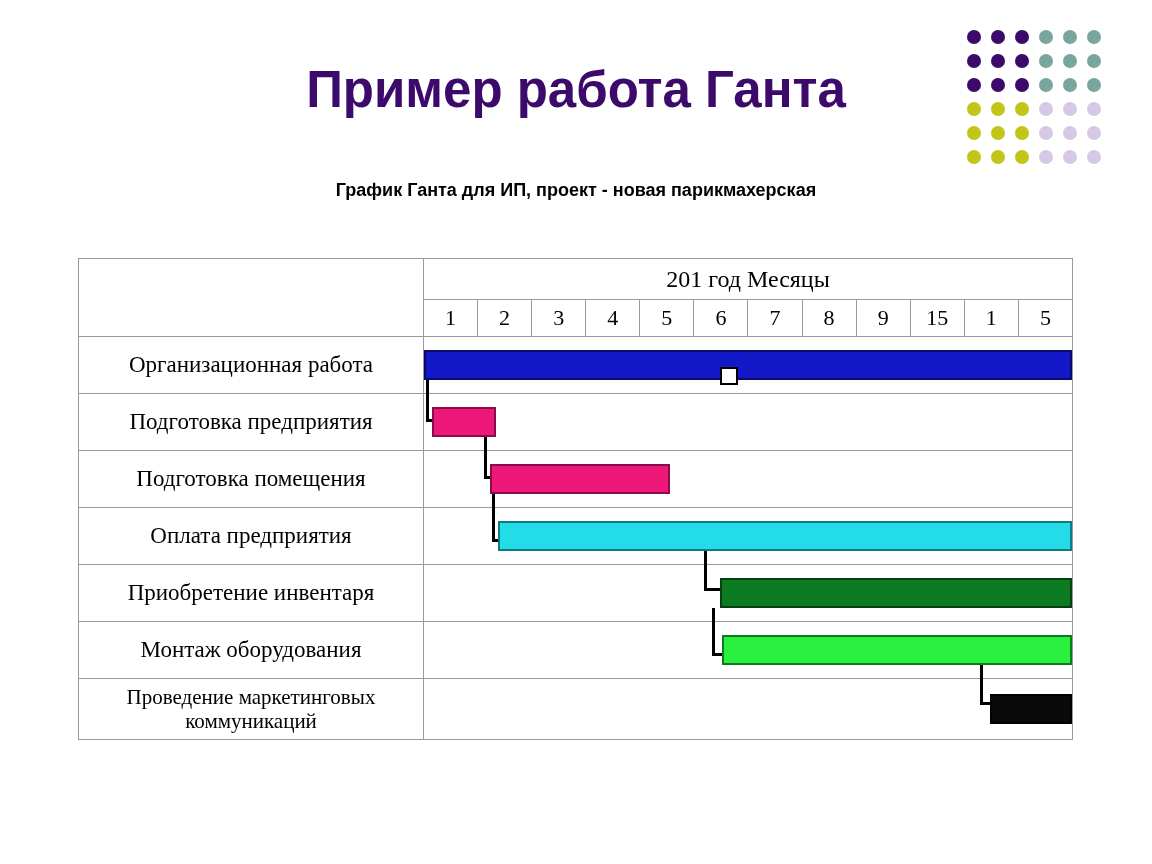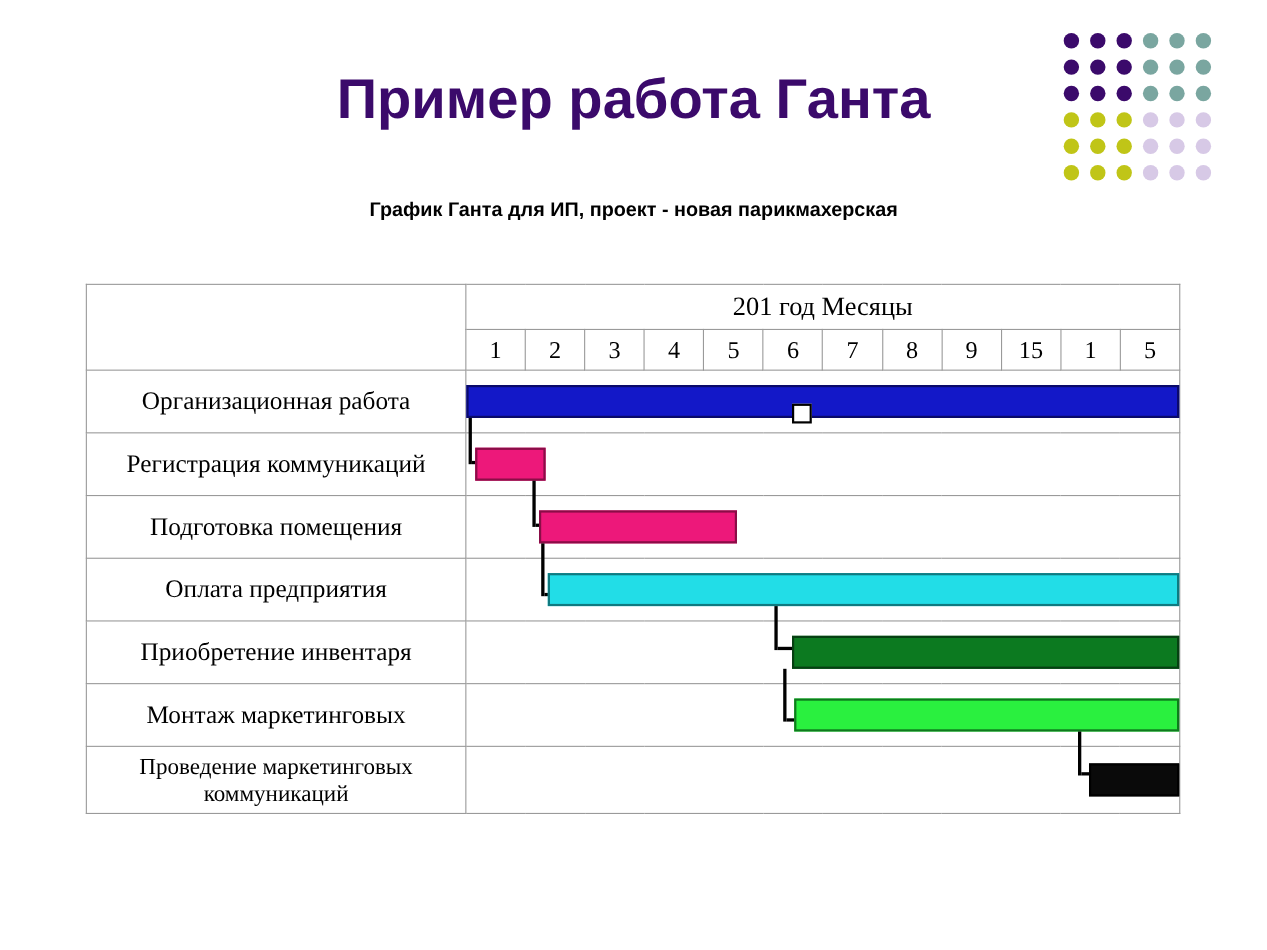--- a/index.html
+++ b/index.html
@@ -229,21 +229,21 @@
           <div class="notch" style="left:296px; top:30px;"></div>
 
           <div class="connector" style="left:2px; top:43px; height:42px;">
             <div class="elbow" style="width:10px;"></div>
           </div>
         </div>
       </td>
     </tr>
 
     <tr>
-      <td class="task-name">Регистрация коммуникаций</td>
+      <td class="task-name">Подготовка предприятия</td>
       <td class="bar-cell" colspan="12">
         <div class="timeline-area">
           <div class="bar magenta" style="left:8px; width:64px;"></div>
           <div class="connector" style="left:60px; top:43px; height:42px;">
             <div class="elbow" style="width:10px;"></div>
           </div>
         </div>
       </td>
     </tr>
 
@@ -277,21 +277,21 @@
         <div class="timeline-area">
           <div class="bar dgreen" style="left:296px; width:352px;"></div>
           <div class="connector" style="left:288px; top:43px; height:48px;">
             <div class="elbow" style="width:14px;"></div>
           </div>
         </div>
       </td>
     </tr>
 
     <tr>
-      <td class="task-name">Монтаж маркетинговых</td>
+      <td class="task-name">Монтаж оборудования</td>
       <td class="bar-cell" colspan="12">
         <div class="timeline-area">
           <div class="bar lgreen" style="left:298px; width:350px;"></div>
           <div class="connector" style="left:556px; top:43px; height:40px;">
             <div class="elbow" style="width:14px;"></div>
           </div>
         </div>
       </td>
     </tr>
 

